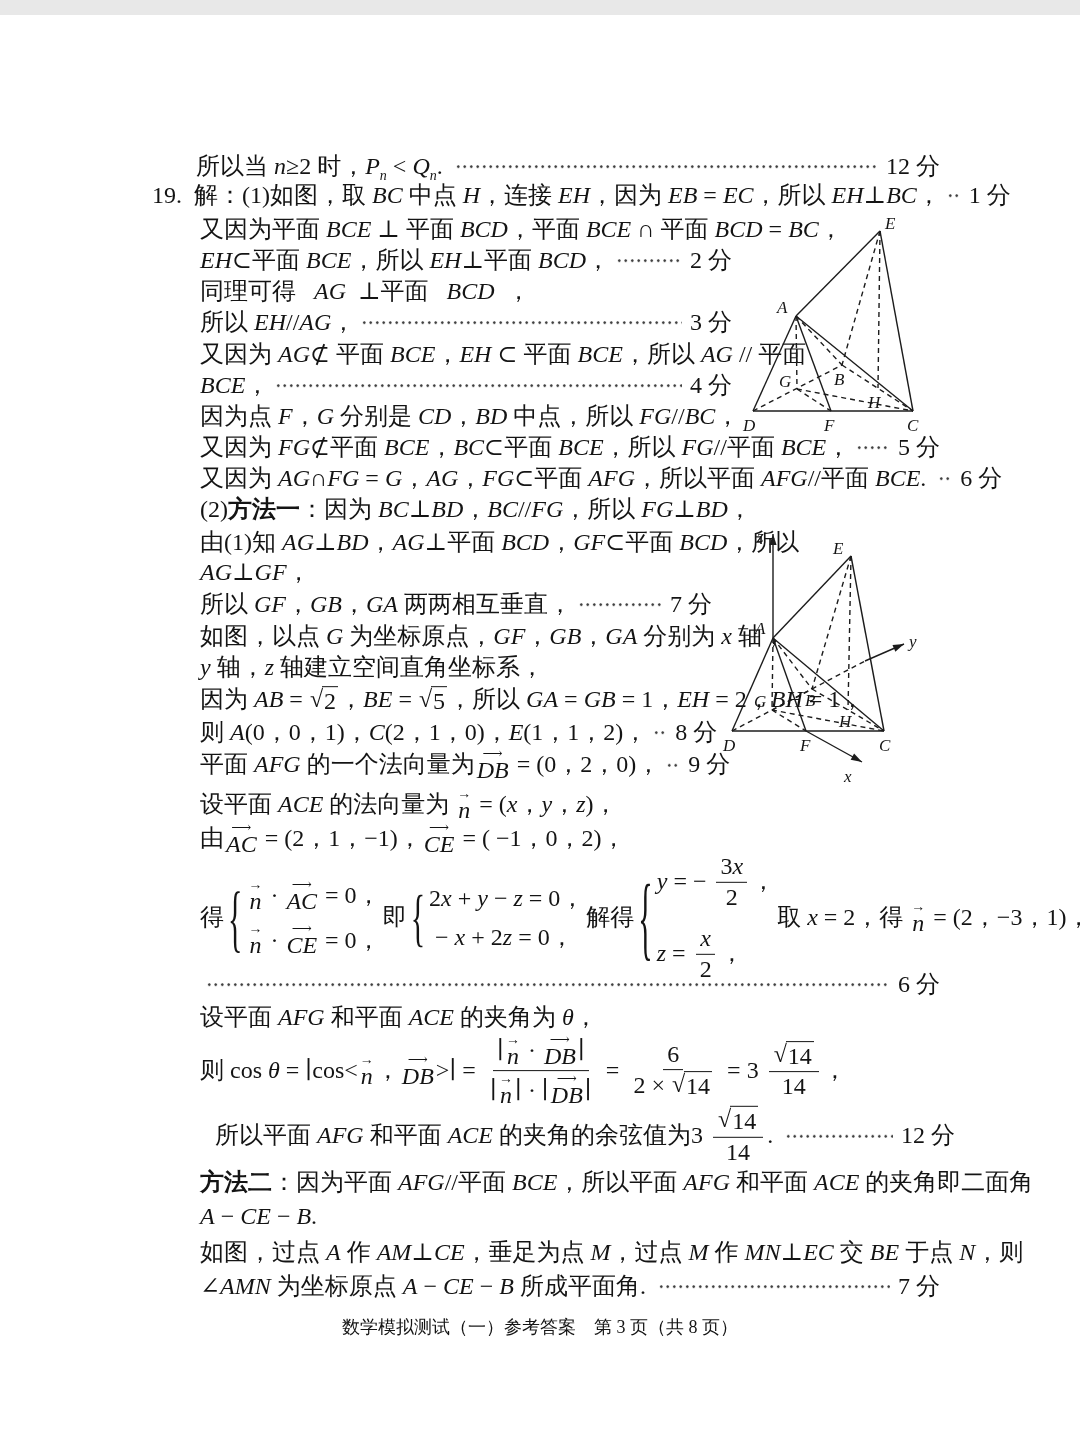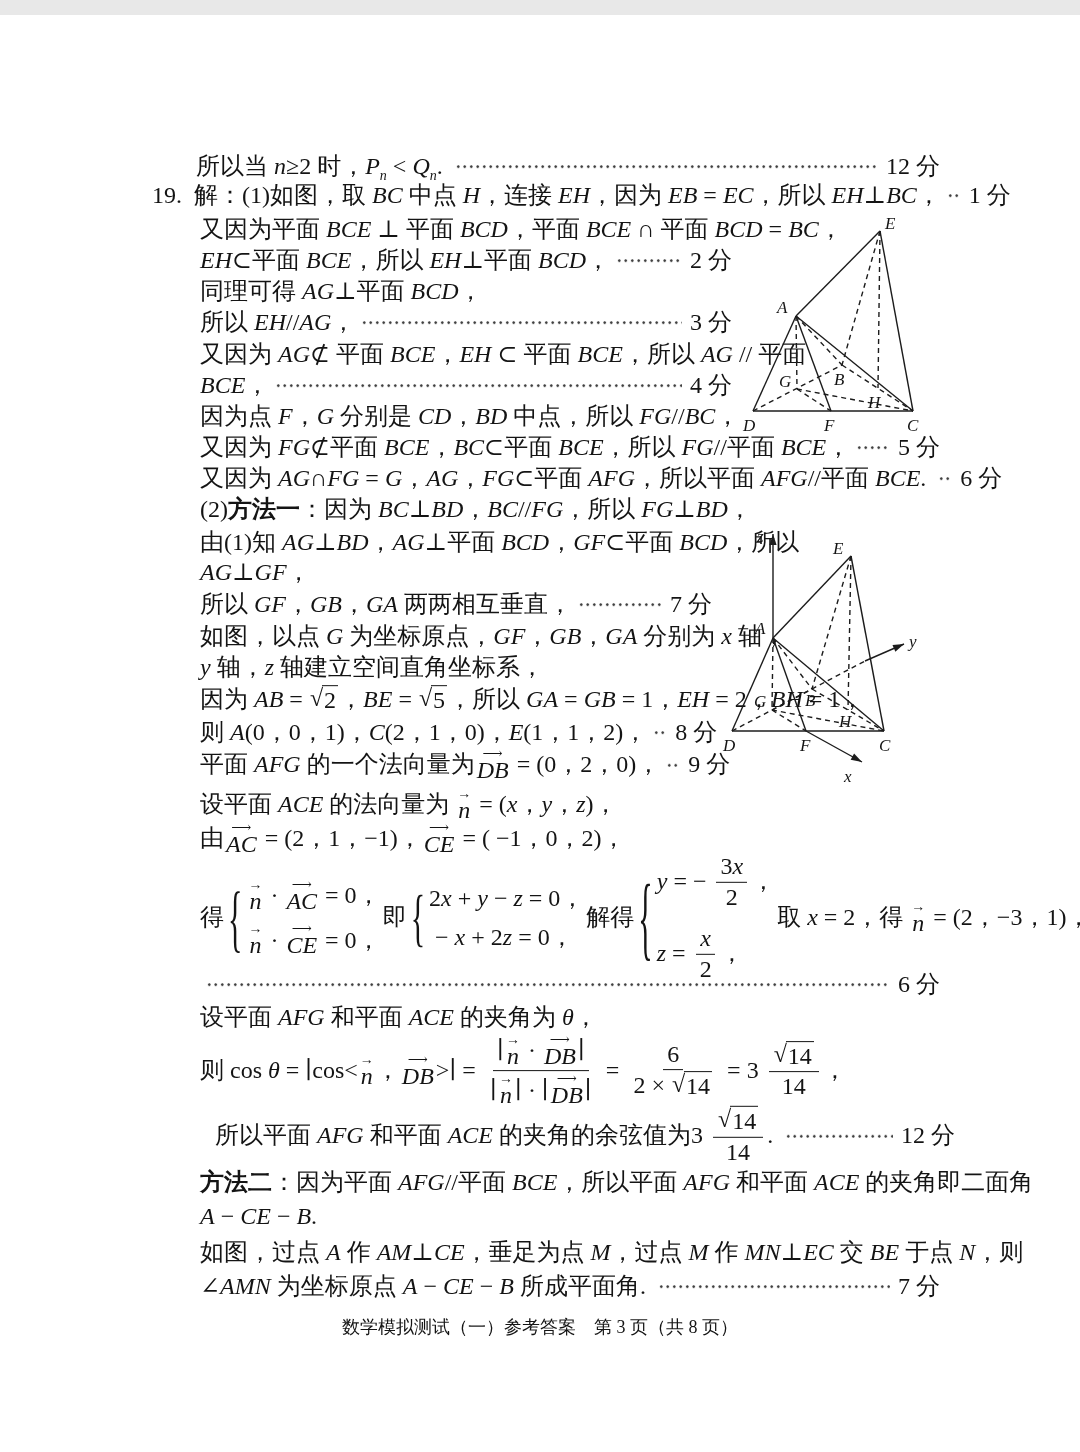--- a/index.html
+++ b/index.html
@@ -84,21 +84,21 @@
         <span class="t">⊂平面 </span>
         <span class="mi">BCE</span>
         <span class="t">，所以 </span>
         <span class="mi">EH</span>
         <span class="t">⊥平面 </span>
         <span class="mi">BCD</span>
         <span class="t">，</span>
         <span class="leader"></span>
         <span class="score">2 分</span>
       </div>
-      <div class="row" style="left: 200px; top: 277px;">
+      <div class="row" style="left: 200px; top: 277px; gap: 12px;">
         <span class="t">同理可得 </span>
         <span class="mi">AG</span>
         <span class="t">⊥平面 </span>
         <span class="mi">BCD</span>
         <span class="t">，</span>
       </div>
       <div class="row" style="left: 200px; top: 308px; width: 532px;">
         <span class="t">所以 </span>
         <span class="mi">EH</span>
         <span class="t">//</span>
@@ -240,21 +240,21 @@
         <span class="t"> 分别为 </span>
         <span class="mi">x</span>
         <span class="t"> 轴，</span>
       </div>
       <div class="row" style="left: 200px; top: 653px;">
         <span class="mi">y</span>
         <span class="t"> 轴，</span>
         <span class="mi">z</span>
         <span class="t"> 轴建立空间直角坐标系，</span>
       </div>
-      <div class="row" style="left: 200px; top: 685px;">
+      <div class="row" style="left: 200px; top: 685px; align-items: flex-end;">
         <span class="t">因为 </span>
         <span class="mi">AB</span>
         <span class="t"> = </span>
         <span class="rad">
           <span class="rsign">√</span>
           <span class="rbar">2</span>
         </span>
         <span class="t">，</span>
         <span class="mi">BE</span>
         <span class="t"> = </span>

